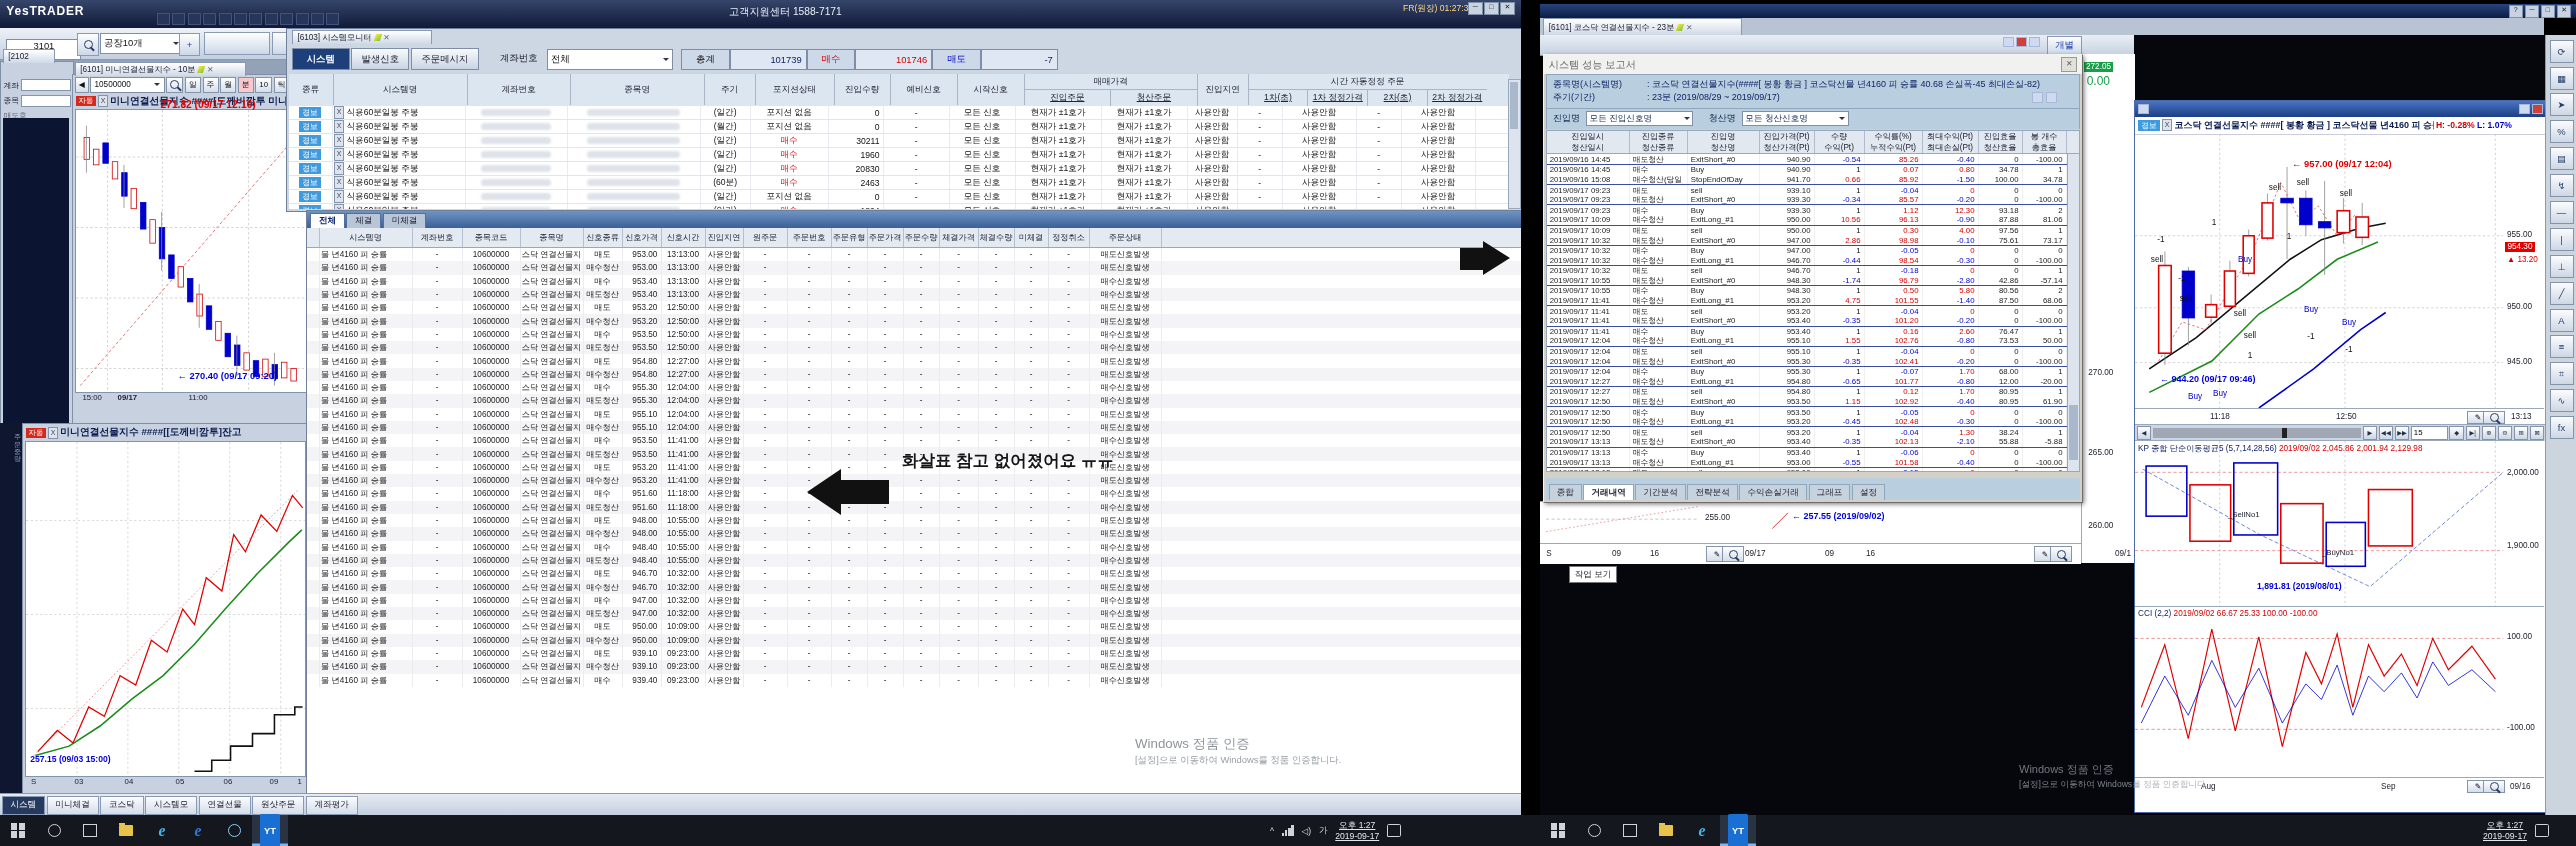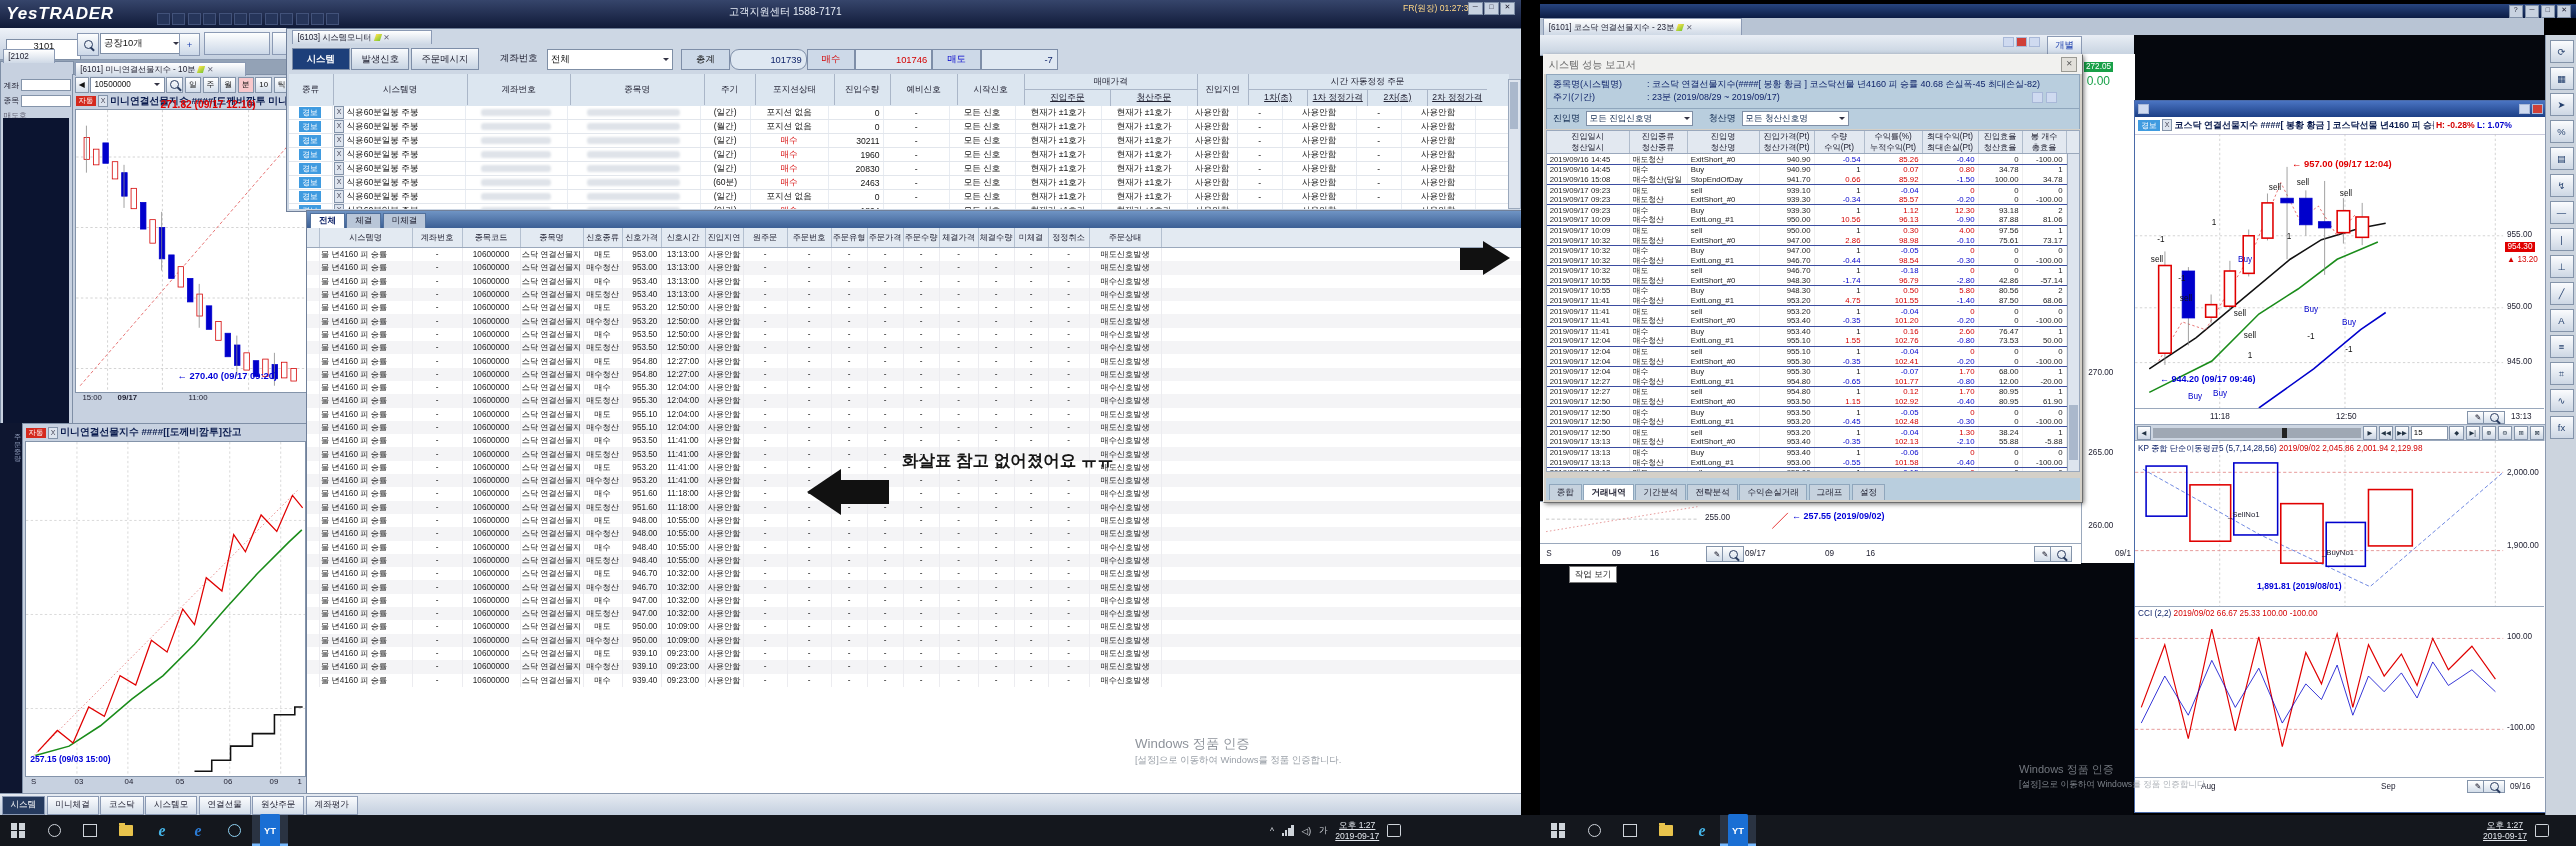--- a/index.html
+++ b/index.html
@@ -8,21 +8,21 @@
        -webkit-font-smoothing:none;}
   .abs{position:absolute;}
   .r{color:#d40000 !important;}
   .b{color:#0000cc !important;}
   .k{color:#111 !important;}
   .nowrap{white-space:nowrap;overflow:hidden;}
   
   #lmon{left:0;top:0;width:1521px;height:815px;background:#93a2b6;}
   #lhead{left:0;top:0;width:1521px;height:28px;
      background:linear-gradient(#36456b,#101a38);}
-  .logo{left:6.3px;top:3.9px;color:#fff;font-style:italic;font-weight:bold;font-size:17px;letter-spacing:0.8px;}
+  .logo{left:6.3px;top:3.9px;color:#fff;font-weight:bold;font-size:12px;letter-spacing:0.8px;}
   .ltitle{left:729px;top:4.7px;color:#e8eef8;font-size:10.2px;}
   .lsess{left:1403px;top:3.1px;color:#ffd887;font-size:8.6px;}
   .winbtn{width:12.5px;height:10.2px;background:#c8d2e0;border:0.8px solid #8090a8;
      font-size:7px;line-height:8.6px;text-align:center;color:#223;}
   .menurow{left:157px;top:12.5px;height:12.5px;display:flex;gap:2.4px;}
   .menuitem{background:#26355a;color:#c6d2ea;font-size:7px;padding:0.8px 5.5px;border:0.8px solid #42527a;}
   #ltool{left:0;top:28px;width:1521px;height:31px;
      background:linear-gradient(#eef2f8,#c3cfdf);border-bottom:0.8px solid #8b9ab0;}
   .combo{background:#fff;border:0.8px solid #7f8fa6;height:19px;font-size:9.4px;
      display:flex;align-items:center;padding:0 3.1px;justify-content:space-between;}
@@ -374,21 +374,21 @@
       <div class="seg" style="width:56px;">발생신호</div>
       <div class="seg" style="width:66px;">주문메시지</div>
     </div>
     <div class="abs" style="left:213px;top:23px;font-size:9.4px;color:#223;">계좌번호</div>
     <div class="abs combo" style="left:260px;top:19.6px;width:118px;">
       <span>전체</span>
         <span class="drop"></span>
     </div>
     <div class="abs" style="left:394px;top:19.6px;display:flex;">
       <div class="totbox totlab" style="width:39px;">총계</div>
-      <div class="totbox" style="width:67px;color:#10246a;border-radius:9px;">101739</div>
+      <div class="totbox" style="width:67px;color:#10246a;">101739</div>
       <div class="totbox totlab r" style="width:39px;">매수</div>
       <div class="totbox r" style="width:67px;">101746</div>
       <div class="totbox totlab b" style="width:39px;">매도</div>
       <div class="totbox" style="width:67px;color:#10246a;">-7</div>
     </div>
 
     <div class="abs mhead" style="left:1.6px;top:45px;width:1220px;display:flex;">
       <div class="hc" style="width:44px;">종류</div>
       <div class="hc" style="width:133px;">시스템명</div>
       <div class="hc" style="width:102px;">계좌번호</div>

